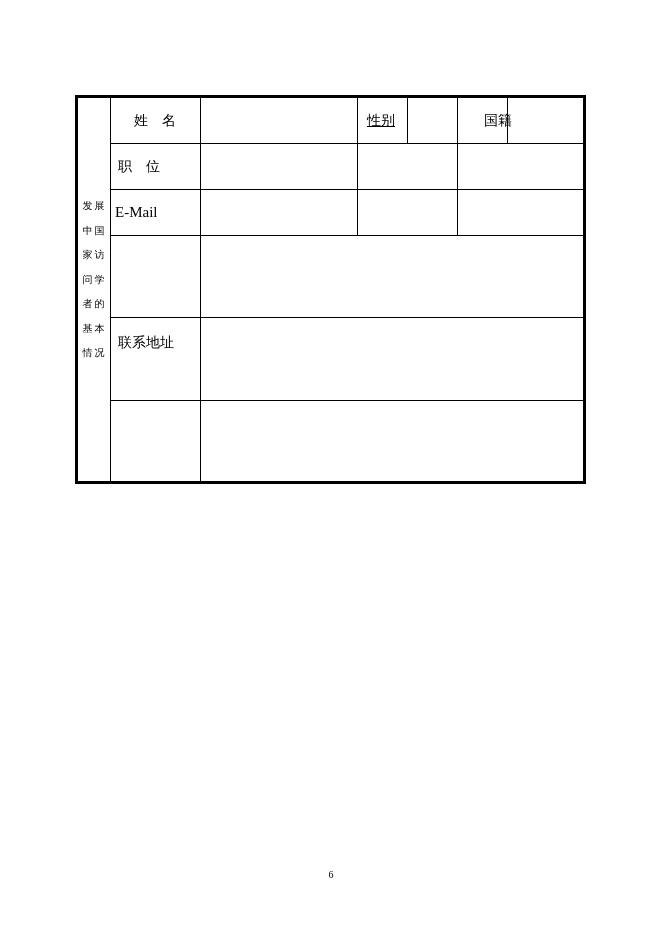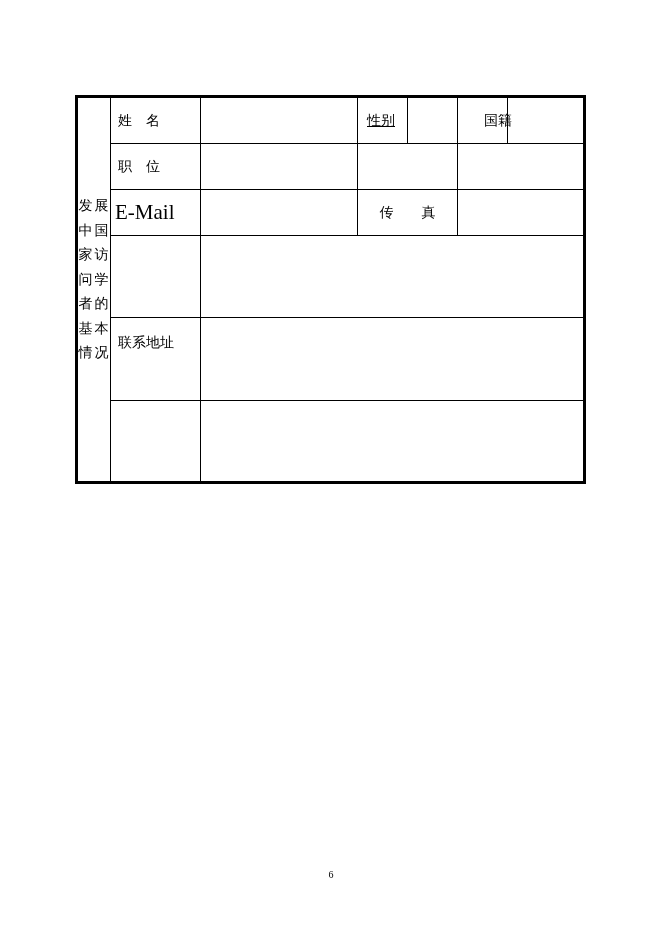--- a/index.html
+++ b/index.html
@@ -5,22 +5,22 @@
   html, body { margin: 0; padding: 0; background: #ffffff; }
   body { width: 662px; height: 936px; position: relative; overflow: hidden;
          font-family: "DejaVu Serif", "Liberation Serif", serif; color: #000; }
   .tbl { position: absolute; left: 75px; top: 95px; width: 511px; height: 389px;
          border: 3px solid #000; box-sizing: border-box; }
   .cell { position: absolute; box-sizing: border-box; font-size: 14px;
           display: flex; align-items: center; }
   .vl { position: absolute; width: 1px; background: #000; }
   .hl { position: absolute; height: 1px; background: #000; }
   .side { position: absolute; left: 0; top: 96px; width: 33px;
-          font-size: 14px; line-height: 24.5px; text-align: center; letter-spacing: 2px; font-family: Liberation Serif, serif; }
-  .latin { font-family: "Liberation Serif", serif; font-size: 21px; }
+          font-size: 10px; line-height: 24.5px; text-align: center; letter-spacing: 2px; }
+  .latin { font-family: "Liberation Serif", serif; font-size: 15px; }
   .page-num { position: absolute; top: 869px; left: 0; width: 662px; text-align: center;
               font-family: "Liberation Serif", serif; font-size: 10px; }
 </style>
 </head>
 <body>
 
 <div class="tbl">
 
   <div class="vl" style="left:32px; top:0; height:383px;"></div>
   <div class="vl" style="left:122px; top:0; height:383px;"></div>
@@ -38,34 +38,33 @@
   <div class="side">
     <div>发展</div>
     <div>中国</div>
     <div>家访</div>
     <div>问学</div>
     <div>者的</div>
     <div>基本</div>
     <div>情况</div>
   </div>
 
-  <div class="cell" style="left:40px; top:0; width:82px; height:45px;text-align:center;">姓　名</div>
+  <div class="cell" style="left:56px; top:0; width:82px; height:45px;text-align:center;">姓　名</div>
   <div class="cell" style="left:123px; top:0; width:156px; height:45px;"></div>
   <div class="cell" style="left:289px; top:0; width:40px; height:45px;text-decoration:underline;">性别</div>
   <div class="cell" style="left:330px; top:0; width:49px; height:45px;"></div>
   <div class="cell" style="left:406px; top:0; width:38px; height:45px;">国籍</div>
   <div class="cell" style="left:430px; top:0; width:75px; height:45px;"></div>
 
   <div class="cell" style="left:40px; top:46px; width:82px; height:45px;">职　位</div>
   <div class="cell" style="left:123px; top:46px; width:156px; height:45px;"></div>
   <div class="cell" style="left:380px; top:46px; width:125px; height:45px;"></div>
 
   <div class="cell latin" style="left:37px; top:92px; width:85px; height:45px;">E-Mail</div>
   <div class="cell" style="left:123px; top:92px; width:156px; height:45px;"></div>
-  <div class="cell" style="left:280px; top:92px; width:99px; height:45px; justify-content:center;">传　　真</div>
   <div class="cell" style="left:380px; top:92px; width:125px; height:45px;"></div>
 
   <div class="cell" style="left:123px; top:138px; width:382px; height:81px;"></div>
 
   <div class="cell" style="left:40px; top:220px; width:82px; height:50px;">联系地址</div>
   <div class="cell" style="left:123px; top:220px; width:382px; height:82px;"></div>
 
   <div class="cell" style="left:123px; top:303px; width:382px; height:80px;"></div>
 </div>
 

